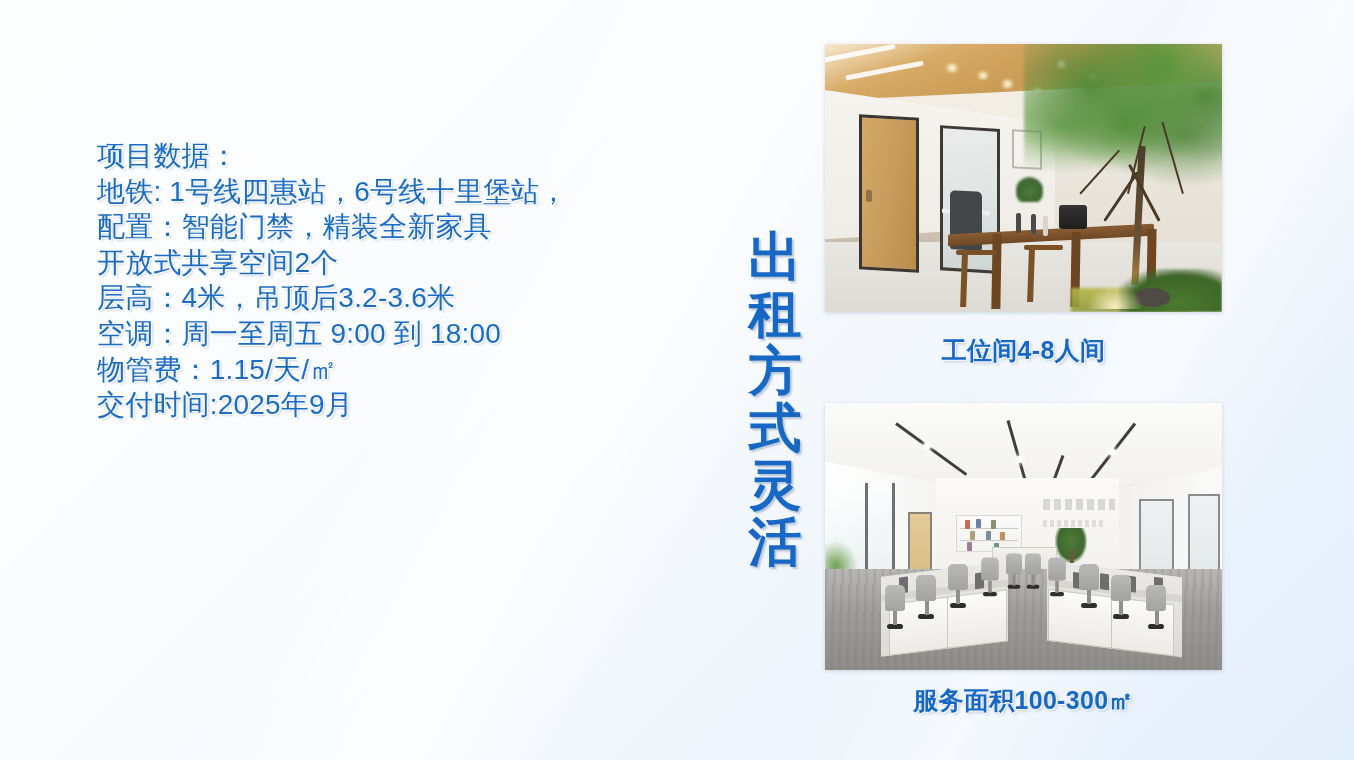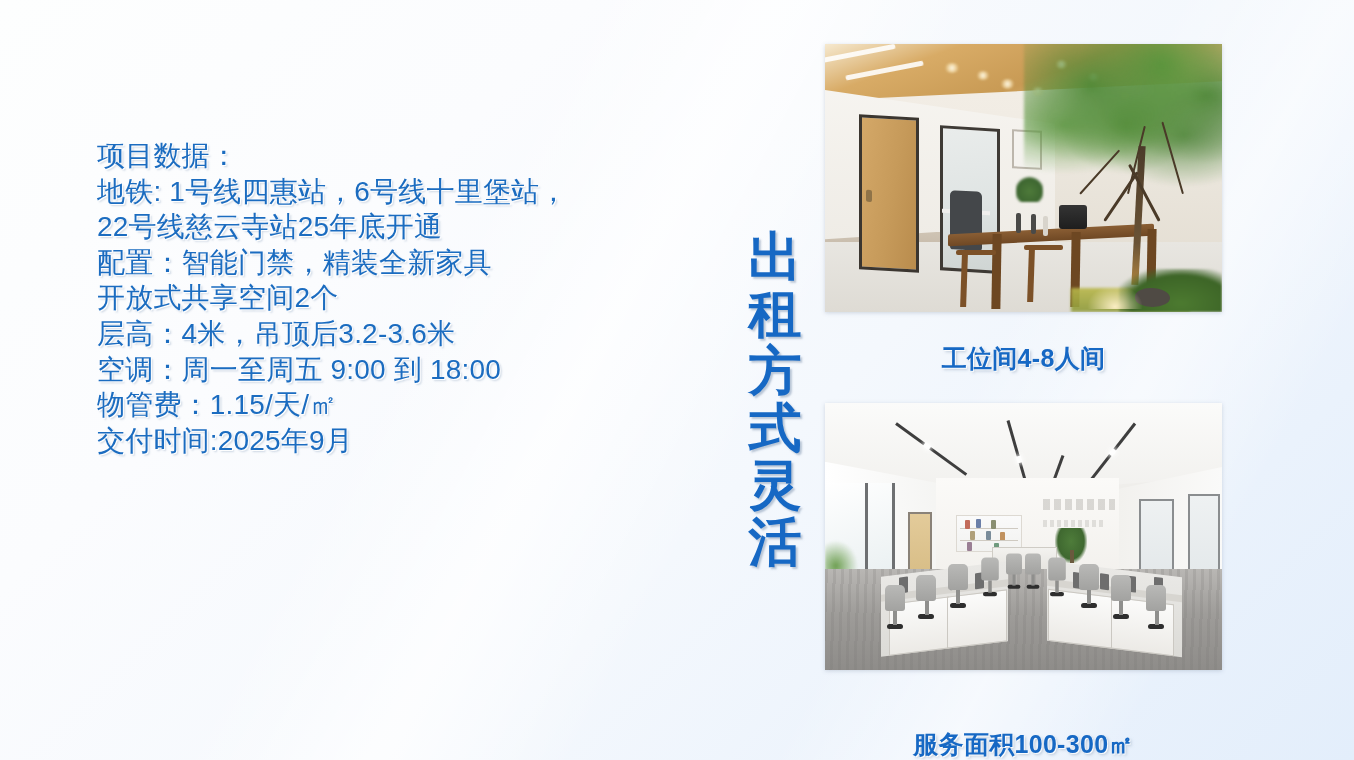--- a/index.html
+++ b/index.html
@@ -359,32 +359,31 @@
     position: absolute;
     width: 397px;
     left: 825px;
     text-align: center;
     font-size: 25px;
     font-weight: bold;
     color: #1668c4;
     letter-spacing: 0.3px;
     text-shadow: 1px 1px 0 rgba(255,255,255,0.9), 2px 2px 3px rgba(140,160,185,0.5);
   }
-  .caption-1 { top: 342px; }
-  .caption-2 { top: 728px; }
+  .caption-1 { top: 334px; }
+  .caption-2 { top: 684px; }
 </style>
 </head>
 <body>
 
 <div class="slide">
 
   <div class="info-block">
     <div class="info-line">项目数据：</div>
     <div class="info-line">地铁: 1号线四惠站，6号线十里堡站，</div>
-    <div class="info-line">22号线慈云寺站25年底开通</div>
     <div class="info-line">配置：智能门禁，精装全新家具</div>
     <div class="info-line">开放式共享空间2个</div>
     <div class="info-line">层高：4米，吊顶后3.2-3.6米</div>
     <div class="info-line">空调：周一至周五 9:00 到 18:00</div>
     <div class="info-line">物管费：1.15/天/㎡</div>
     <div class="info-line">交付时间:2025年9月</div>
   </div>
 
   <div class="headline">
     <span>出</span>

